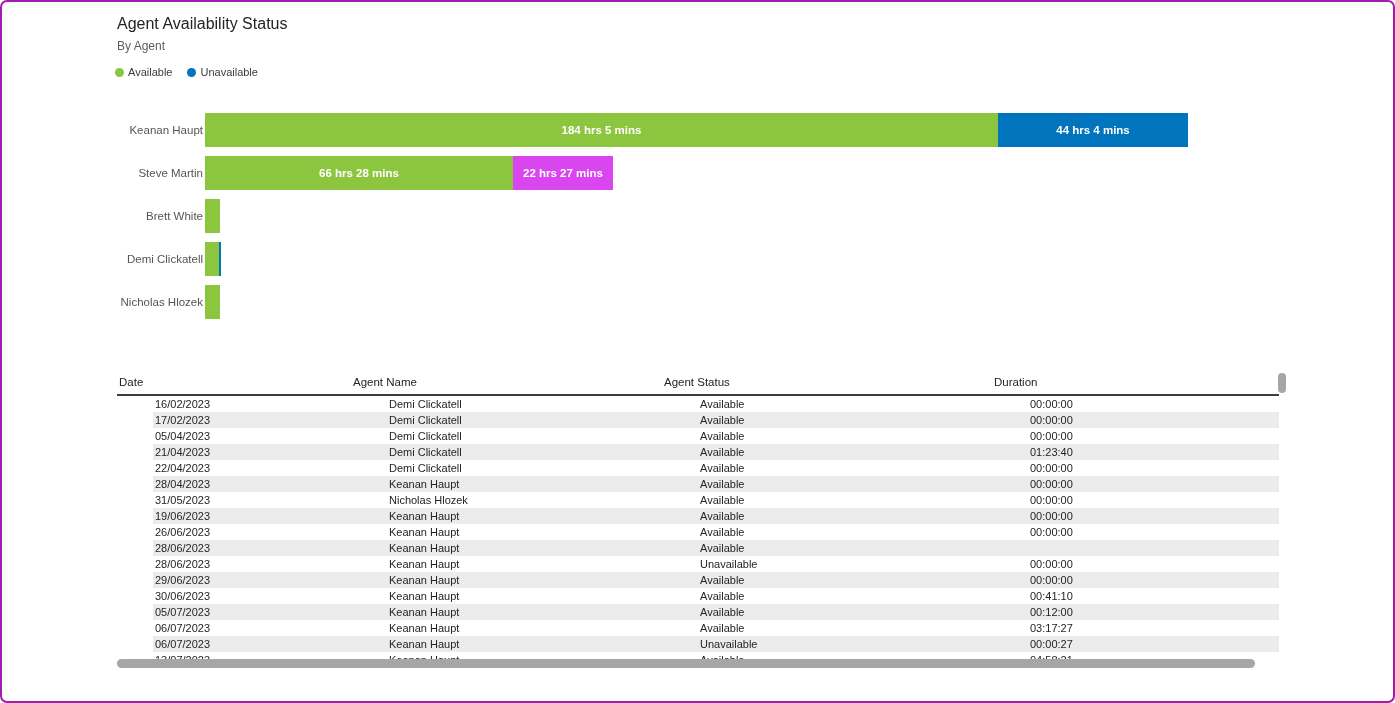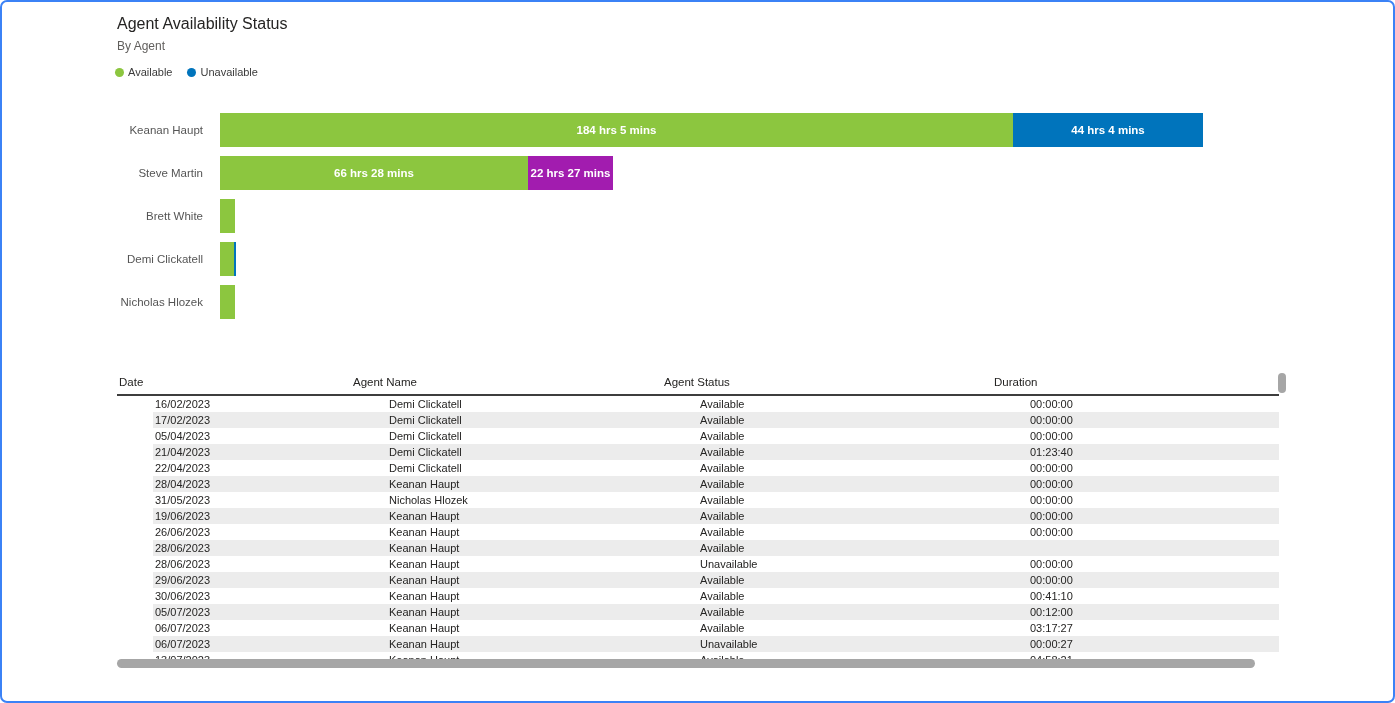--- a/index.html
+++ b/index.html
@@ -1,34 +1,34 @@
 <!DOCTYPE html>
 <html><head>
 <meta charset="utf-8">
 <style>
   html,body { margin:0; padding:0; background:#fff; }
   .frame {
     position:relative; width:1395px; height:703px; box-sizing:border-box;
-    border:2px solid #3b82f6; border-radius:7px; background:#fff; overflow:hidden;
+    border:2px solid #a21caf; border-radius:7px; background:#fff; overflow:hidden;
     font-family:"Liberation Sans", sans-serif;
   }
   
   .chart-title   { position:absolute; left:115px; top:13px; font-size:16px; color:#252423; }
   .chart-subtitle{ position:absolute; left:115px; top:37px; font-size:12px; color:#605E5C; }
   .legend { position:absolute; left:113px; top:64px; display:flex; gap:15px; align-items:center; }
   .legend-item { display:flex; align-items:center; gap:4px; font-size:11px; color:#3b3b3b; cursor:pointer; }
   .dot { width:9px; height:9px; border-radius:50%; flex:0 0 auto; }
   
   .chart-rows { position:absolute; left:0; top:111px; width:100%; height:210px; }
   .bar-row { position:absolute; left:0; width:100%; height:34px; }
   .cat-label {
     position:absolute; left:10px; width:191px; top:50%; transform:translateY(-50%);
     text-align:right; font-size:11.5px; color:#555; white-space:nowrap;
   }
-  .segments { position:absolute; left:218px; top:0; height:100%; display:flex; }
+  .segments { position:absolute; left:203px; top:0; height:100%; display:flex; }
   .seg {
     height:100%; display:flex; align-items:center; justify-content:center;
     color:#fff; font-weight:bold; font-size:11.5px; white-space:nowrap; overflow:hidden;
   }
   
   .table-wrap { position:absolute; left:115px; top:372px; width:1162px; height:290px; overflow:hidden; }
   .thead { position:relative; height:20px; border-bottom:2px solid #3d3d3d; }
   .thead span { position:absolute; top:2px; font-size:11.5px; color:#252423; white-space:nowrap; }
   .trow { position:relative; height:16px; background:#fff;margin-left:36px; }
   .trow.striped { background:#ECECEC; }
@@ -71,21 +71,21 @@
             <span>44 hrs 4 mins</span>
           </div>
         </div>
       </div>
       <div class="bar-row" style="top: 43px; text-decoration: underline;">
         <span class="cat-label">Steve Martin</span>
         <div class="segments">
           <div class="seg" style="background: rgb(140, 198, 63); width: 308px;">
             <span>66 hrs 28 mins</span>
           </div>
-          <div class="seg" style="background: #a21caf; width: 85px;">
+          <div class="seg" style="background: #d946ef; width: 100px;">
             <span>22 hrs 27 mins</span>
           </div>
         </div>
       </div>
       <div class="bar-row" style="top: 86px;">
         <span class="cat-label">Brett White</span>
         <div class="segments">
           <div class="seg" style="background: rgb(140, 198, 63); width: 15px;"></div>
         </div>
       </div>

